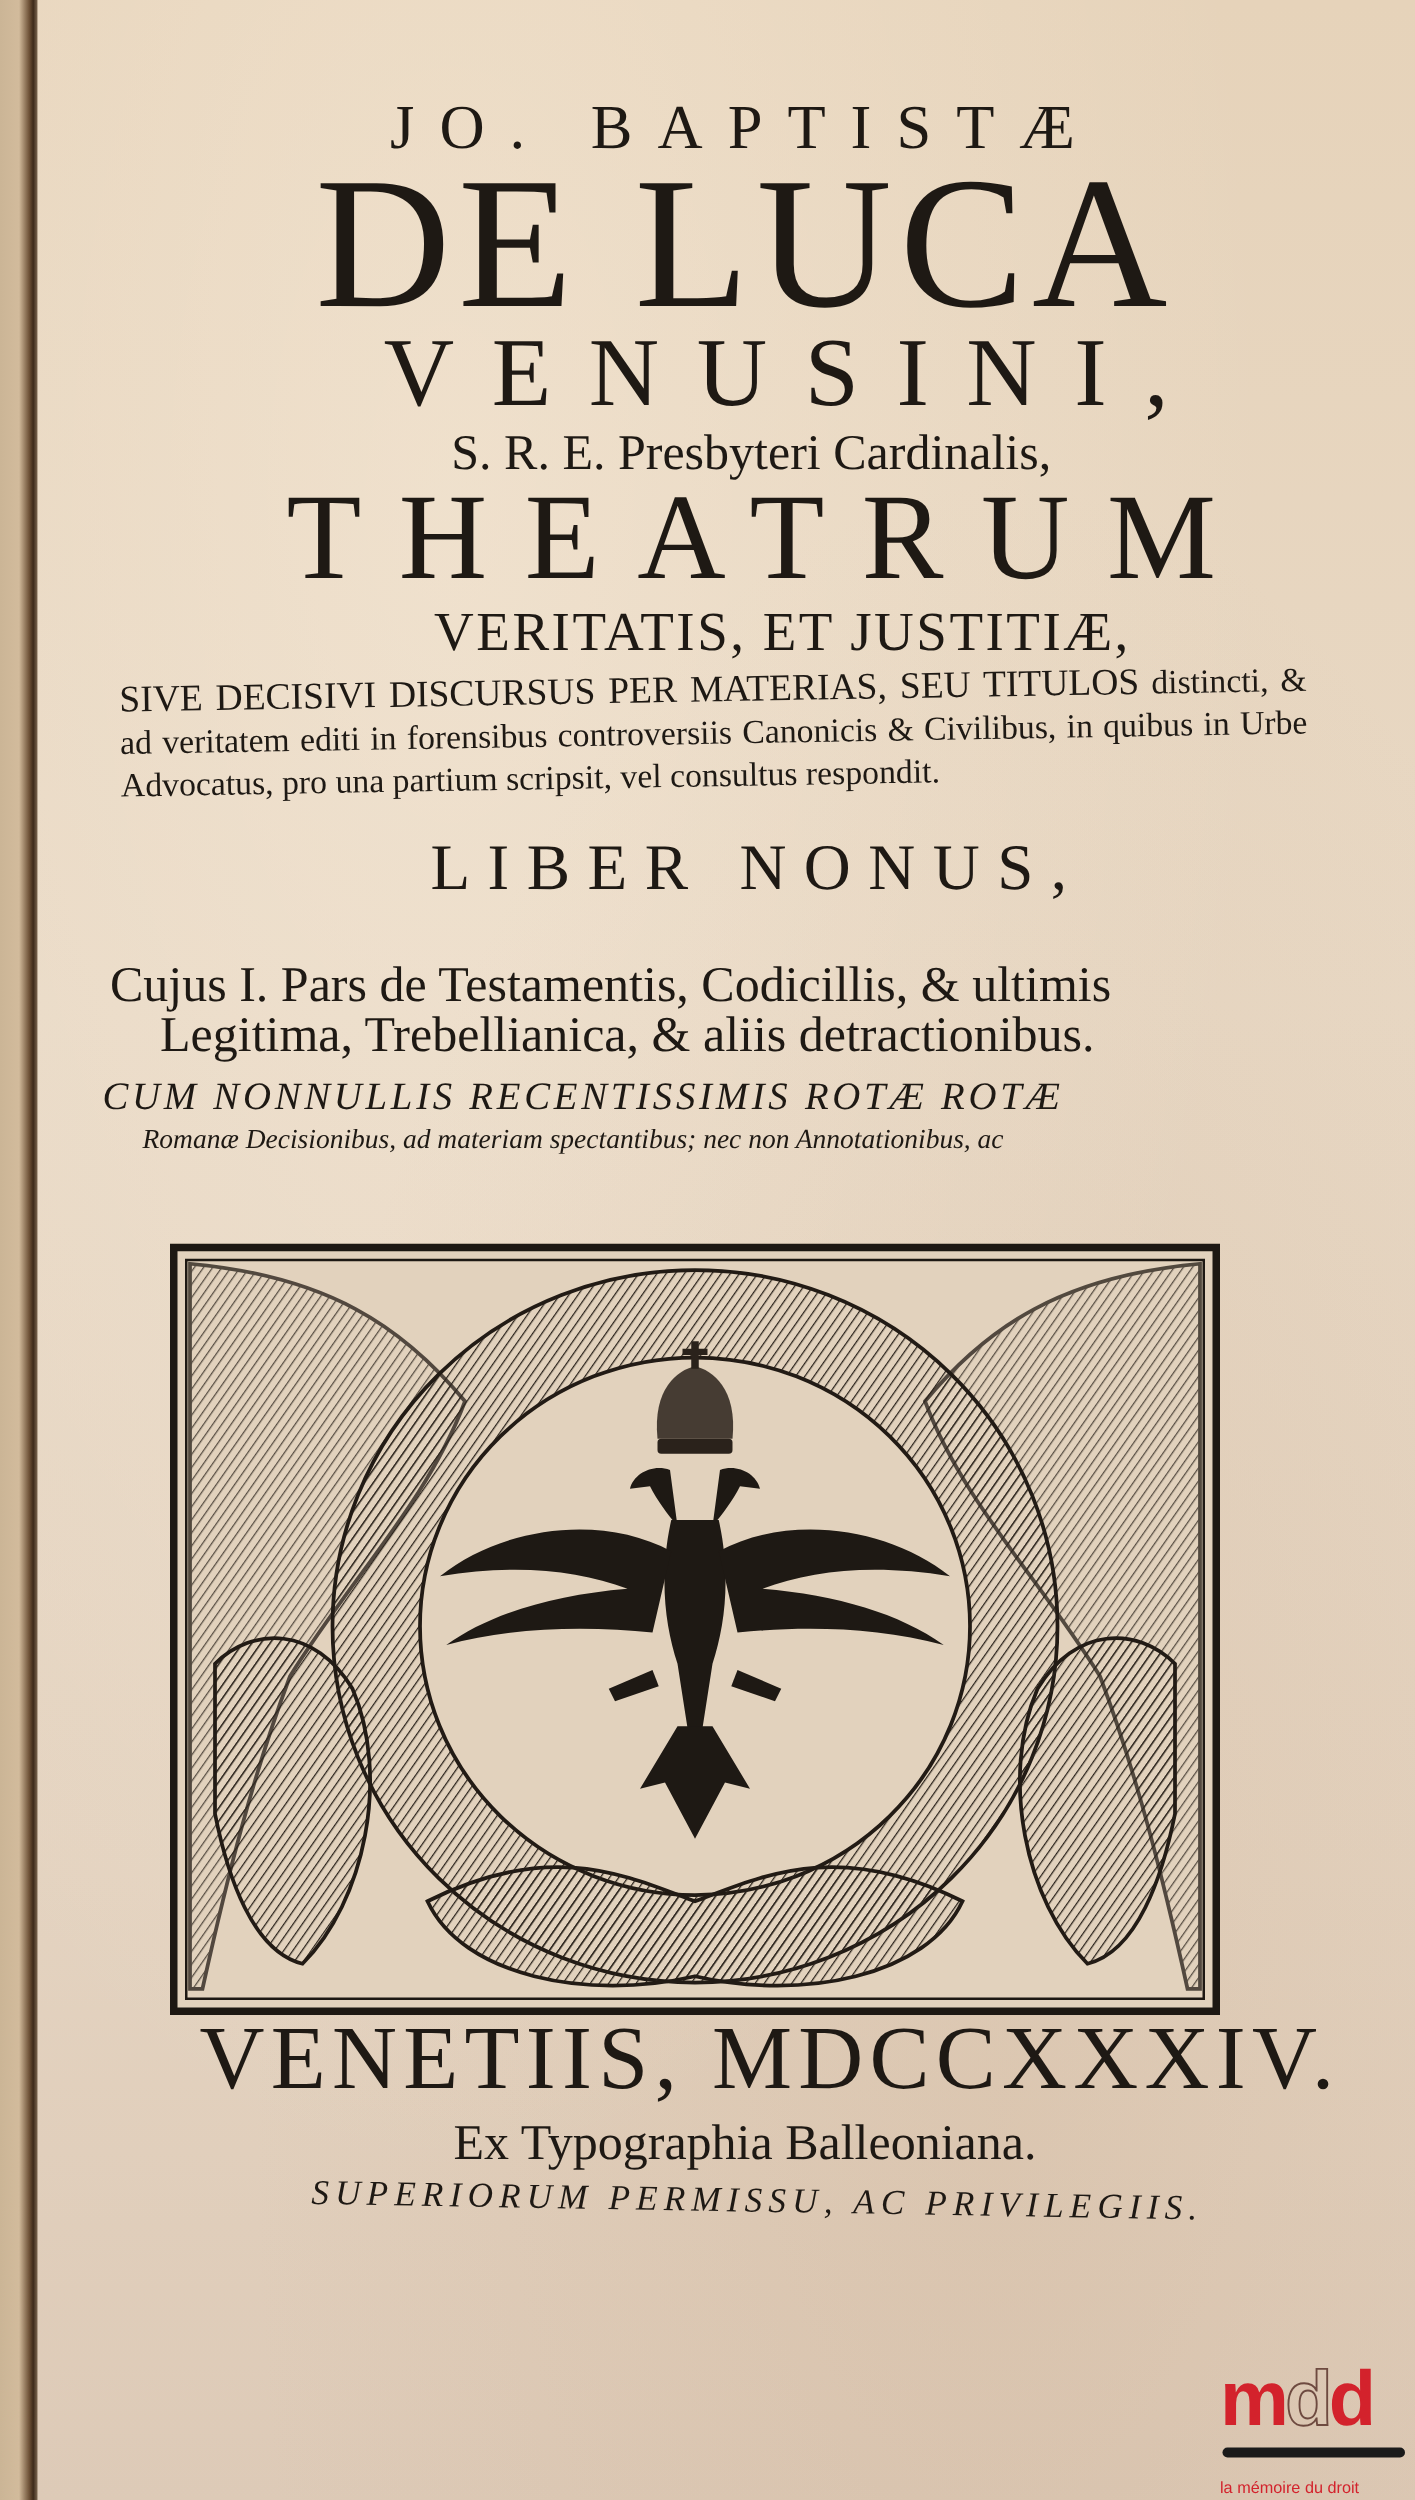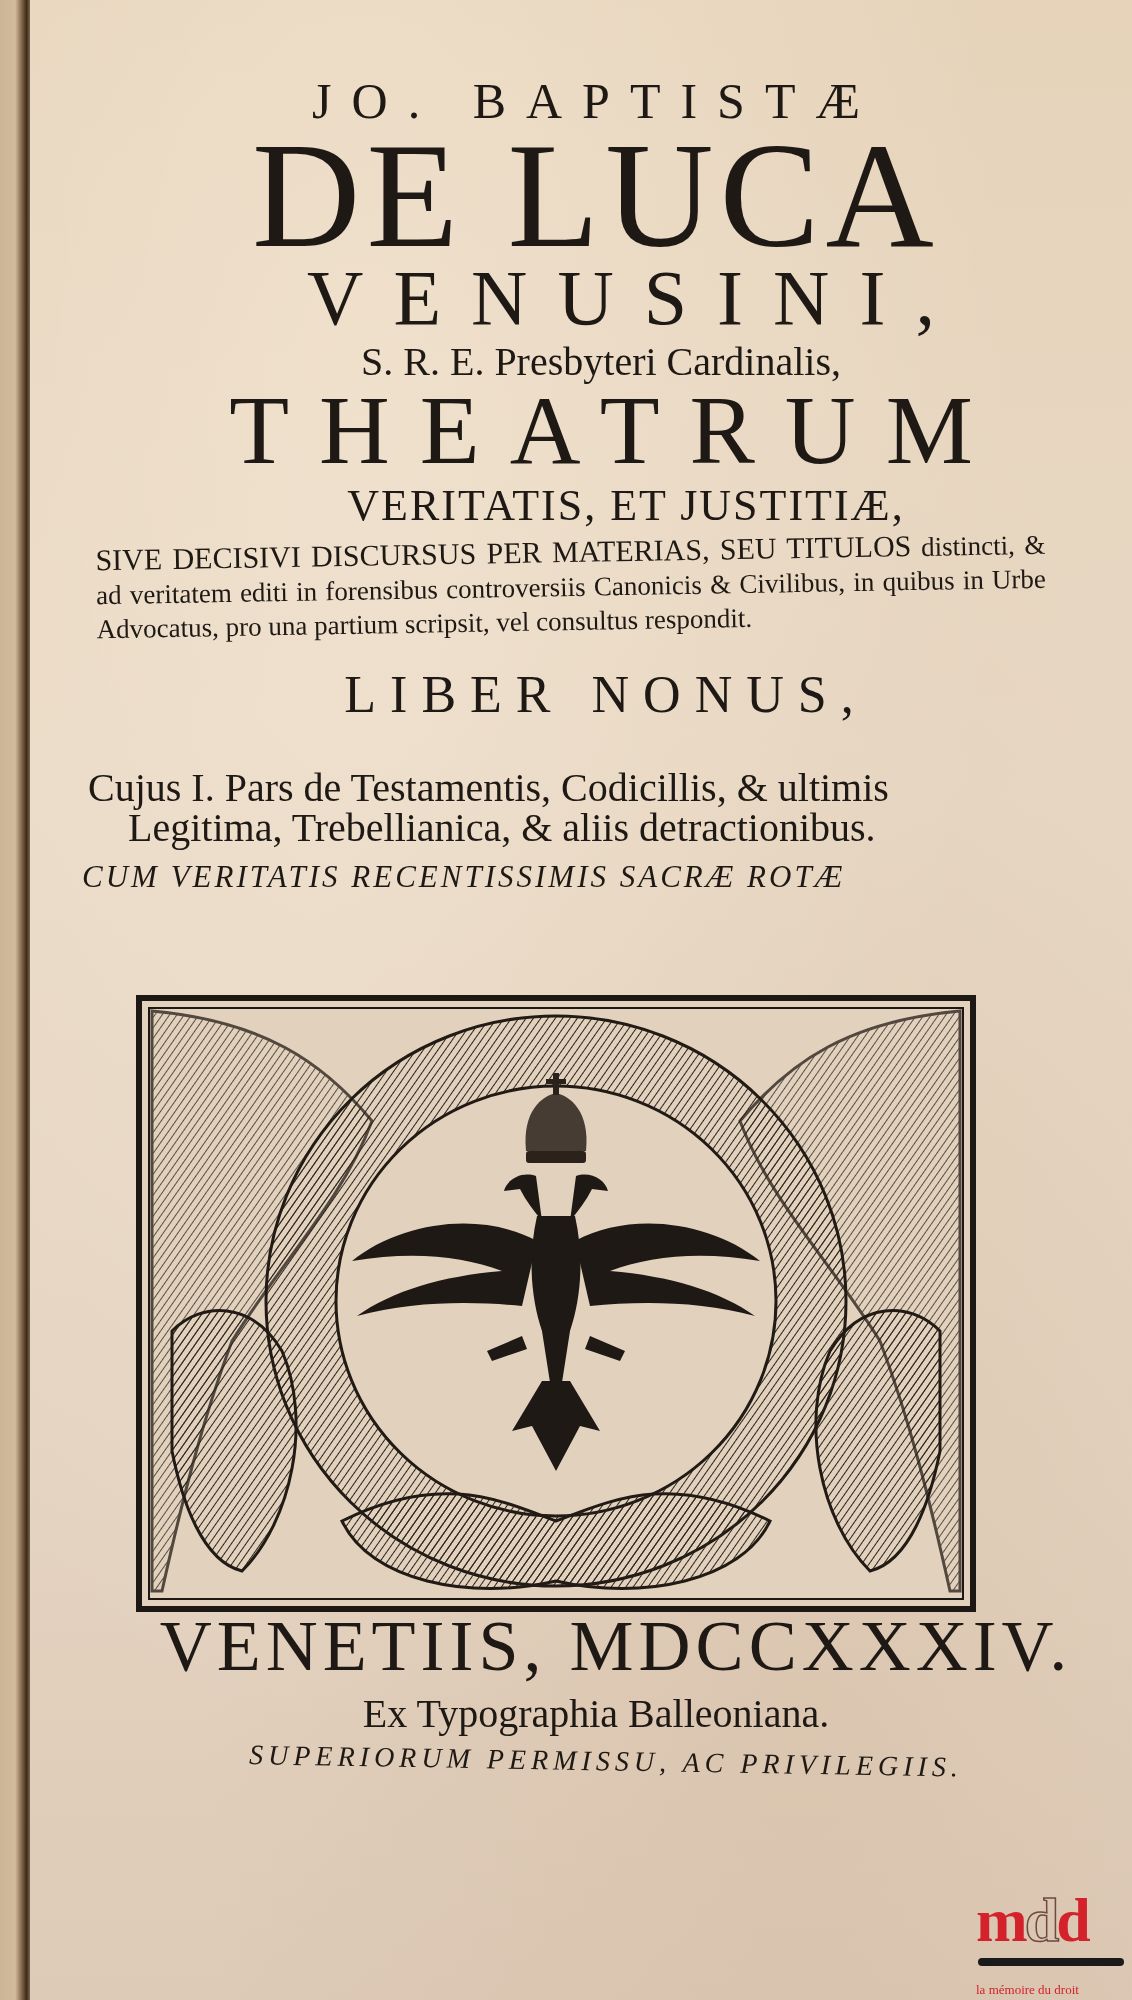--- a/index.html
+++ b/index.html
@@ -42,21 +42,21 @@
     position: absolute; left: 136px; top: 995px; width: 828px; height: 605px;
     border: 6px solid #1d1813; outline: 2px solid #1d1813; outline-offset: -14px;
     background: #e2d2bd; overflow: hidden;
   }
   .woodcut svg { width: 100%; height: 100%; display: block; }
   .l-imprint { top: 1605px; font-size: 72px; letter-spacing: 5px; padding-left: 50px; }
   .l-printer { top: 1690px; font-size: 40px; padding-left: 30px; }
   .l-privilege { top: 1745px; font-size: 28px; font-style: italic; letter-spacing: 5px; padding-left: 40px; transform: rotate(1deg); }
   .logo {
     position: absolute; left: 972px; top: 1890px; width: 160px; height: 110px;
-    font-family: Liberation Serif, serif;
+    font-family: Liberation Sans, sans-serif;
   }
   .logo-mark { font-size: 62px; line-height: 60px; font-weight: bold; color: #d3222c; letter-spacing: -3px; padding-left: 4px; }
   .logo-mark .mid { color: transparent; -webkit-text-stroke: 1.5px #6e4a40; }
   .logo-bar { margin: 8px 0 0 6px; width: 146px; height: 8px; border-radius: 4px; background: #1a1a1a; }
   .logo-tag { font-size: 13px; color: #d3222c; padding-left: 4px; margin-top: 16px; }
 </style>
 </head>
 <body>
 
 <div class="spine"></div>
@@ -75,21 +75,22 @@
 </div>
 
 <div class="line l-liber">LIBER NONUS,</div>
 
 <div class="para-block para-2">
   <span>Cujus I. Pars de Testamentis, Codicillis, &amp; ultimis</span>
   <span class="indent">Legitima, Trebellianica, &amp; aliis detractionibus.</span>
 </div>
 
 <div class="para-block para-3">
-  <span class="caps">CUM VERITATIS RECENTISSIMIS SACRÆ ROTÆ</span>
+  <span class="caps">CUM NONNULLIS RECENTISSIMIS ROTÆ ROTÆ</span>
+  <span class="indent">Romanæ Decisionibus, ad materiam spectantibus; nec non Annotationibus, ac</span>
 </div>
 
 <div class="woodcut">
   <svg viewBox="0 0 828 605">
     <defs>
       <pattern id="hatch" width="6" height="6" patternUnits="userSpaceOnUse" patternTransform="rotate(35)">
         <line x1="0" y1="0" x2="0" y2="6" stroke="#2a221b" stroke-width="2"></line>
       </pattern>
     </defs>
 

